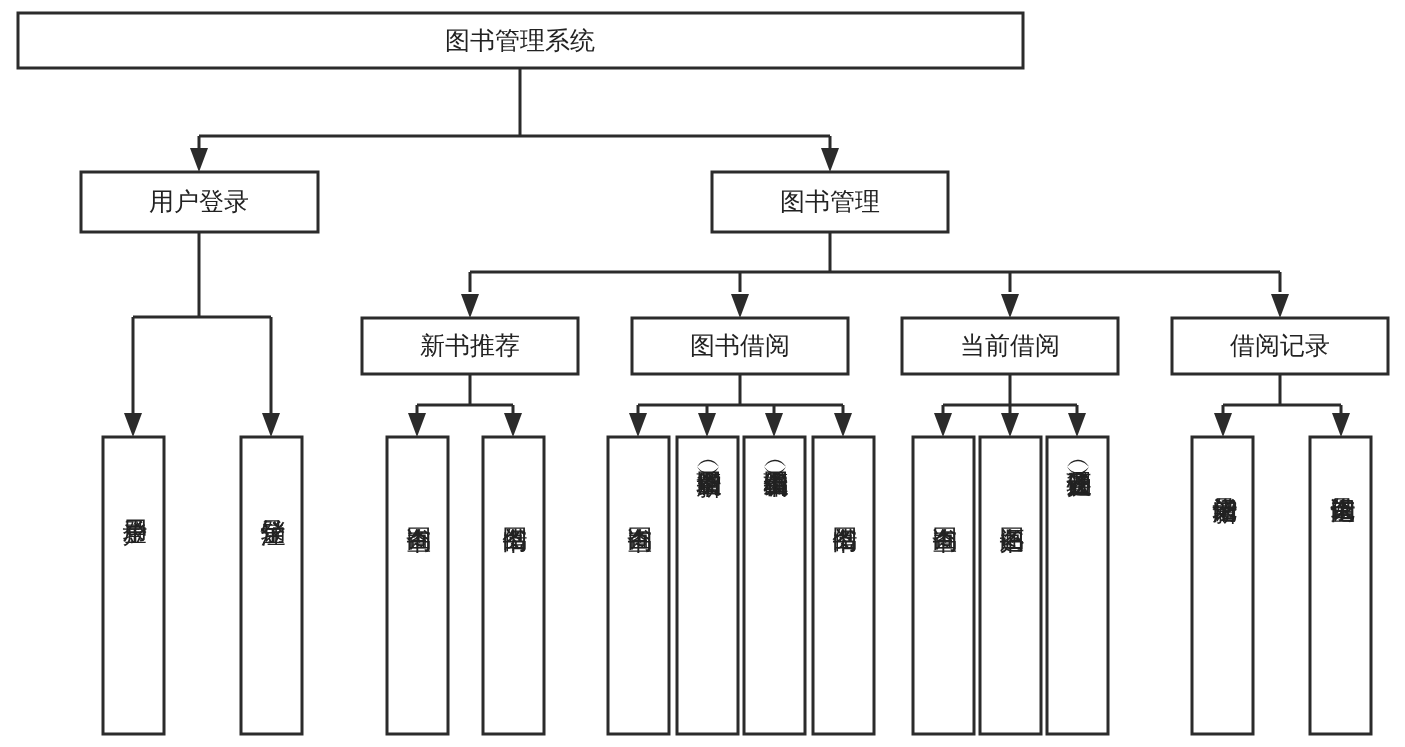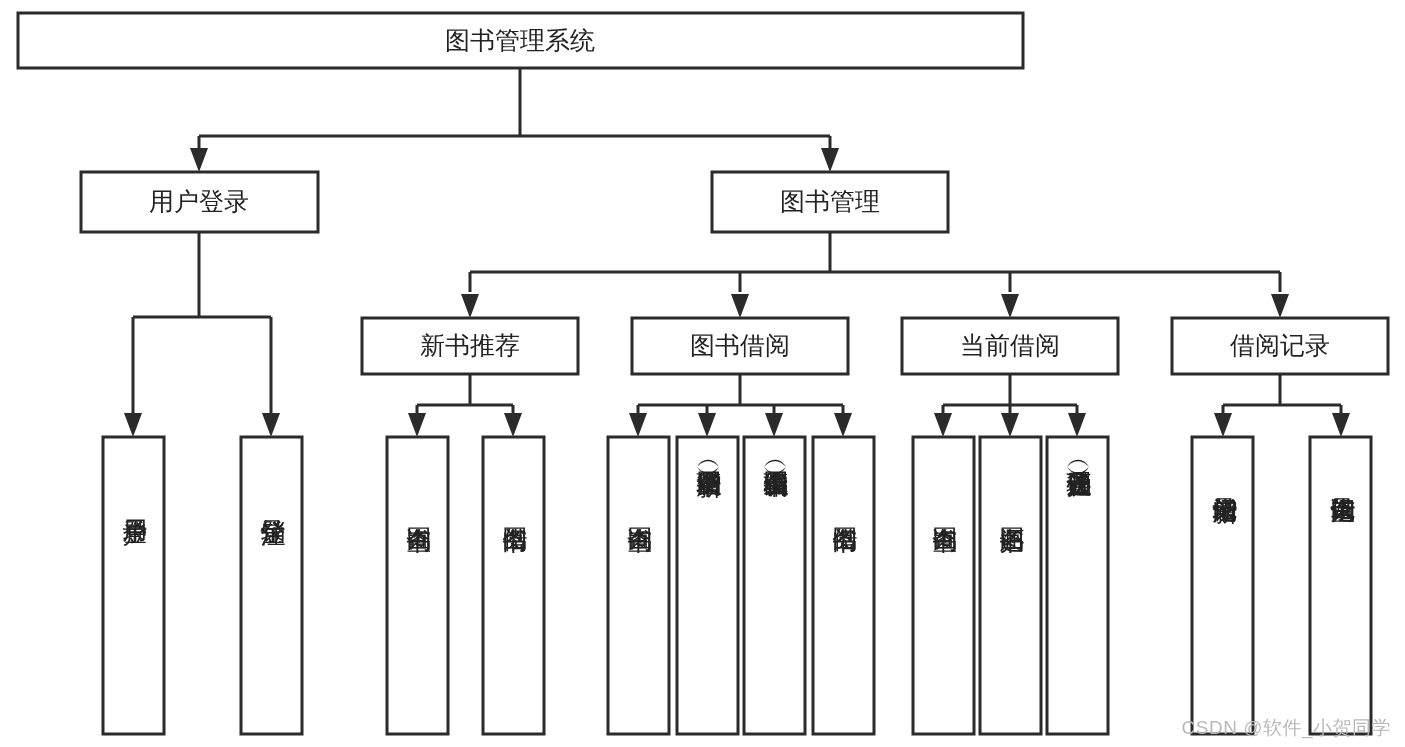--- a/index.html
+++ b/index.html
@@ -203,14 +203,13 @@
       <text class="node-label v-label" x="1223" y="478" writing-mode="tb">新增借阅记录</text>
     </g>
 
     <g>
       <rect class="node-rect" x="1310" y="437" width="61" height="297"></rect>
       <text class="node-label v-label" x="1341" y="478" writing-mode="tb">查询借阅记录</text>
     </g>
 
   </svg>
 
-  <div class="watermark">CSDN @软件_小贺同学</div>
 </div>
 
 </body></html>

